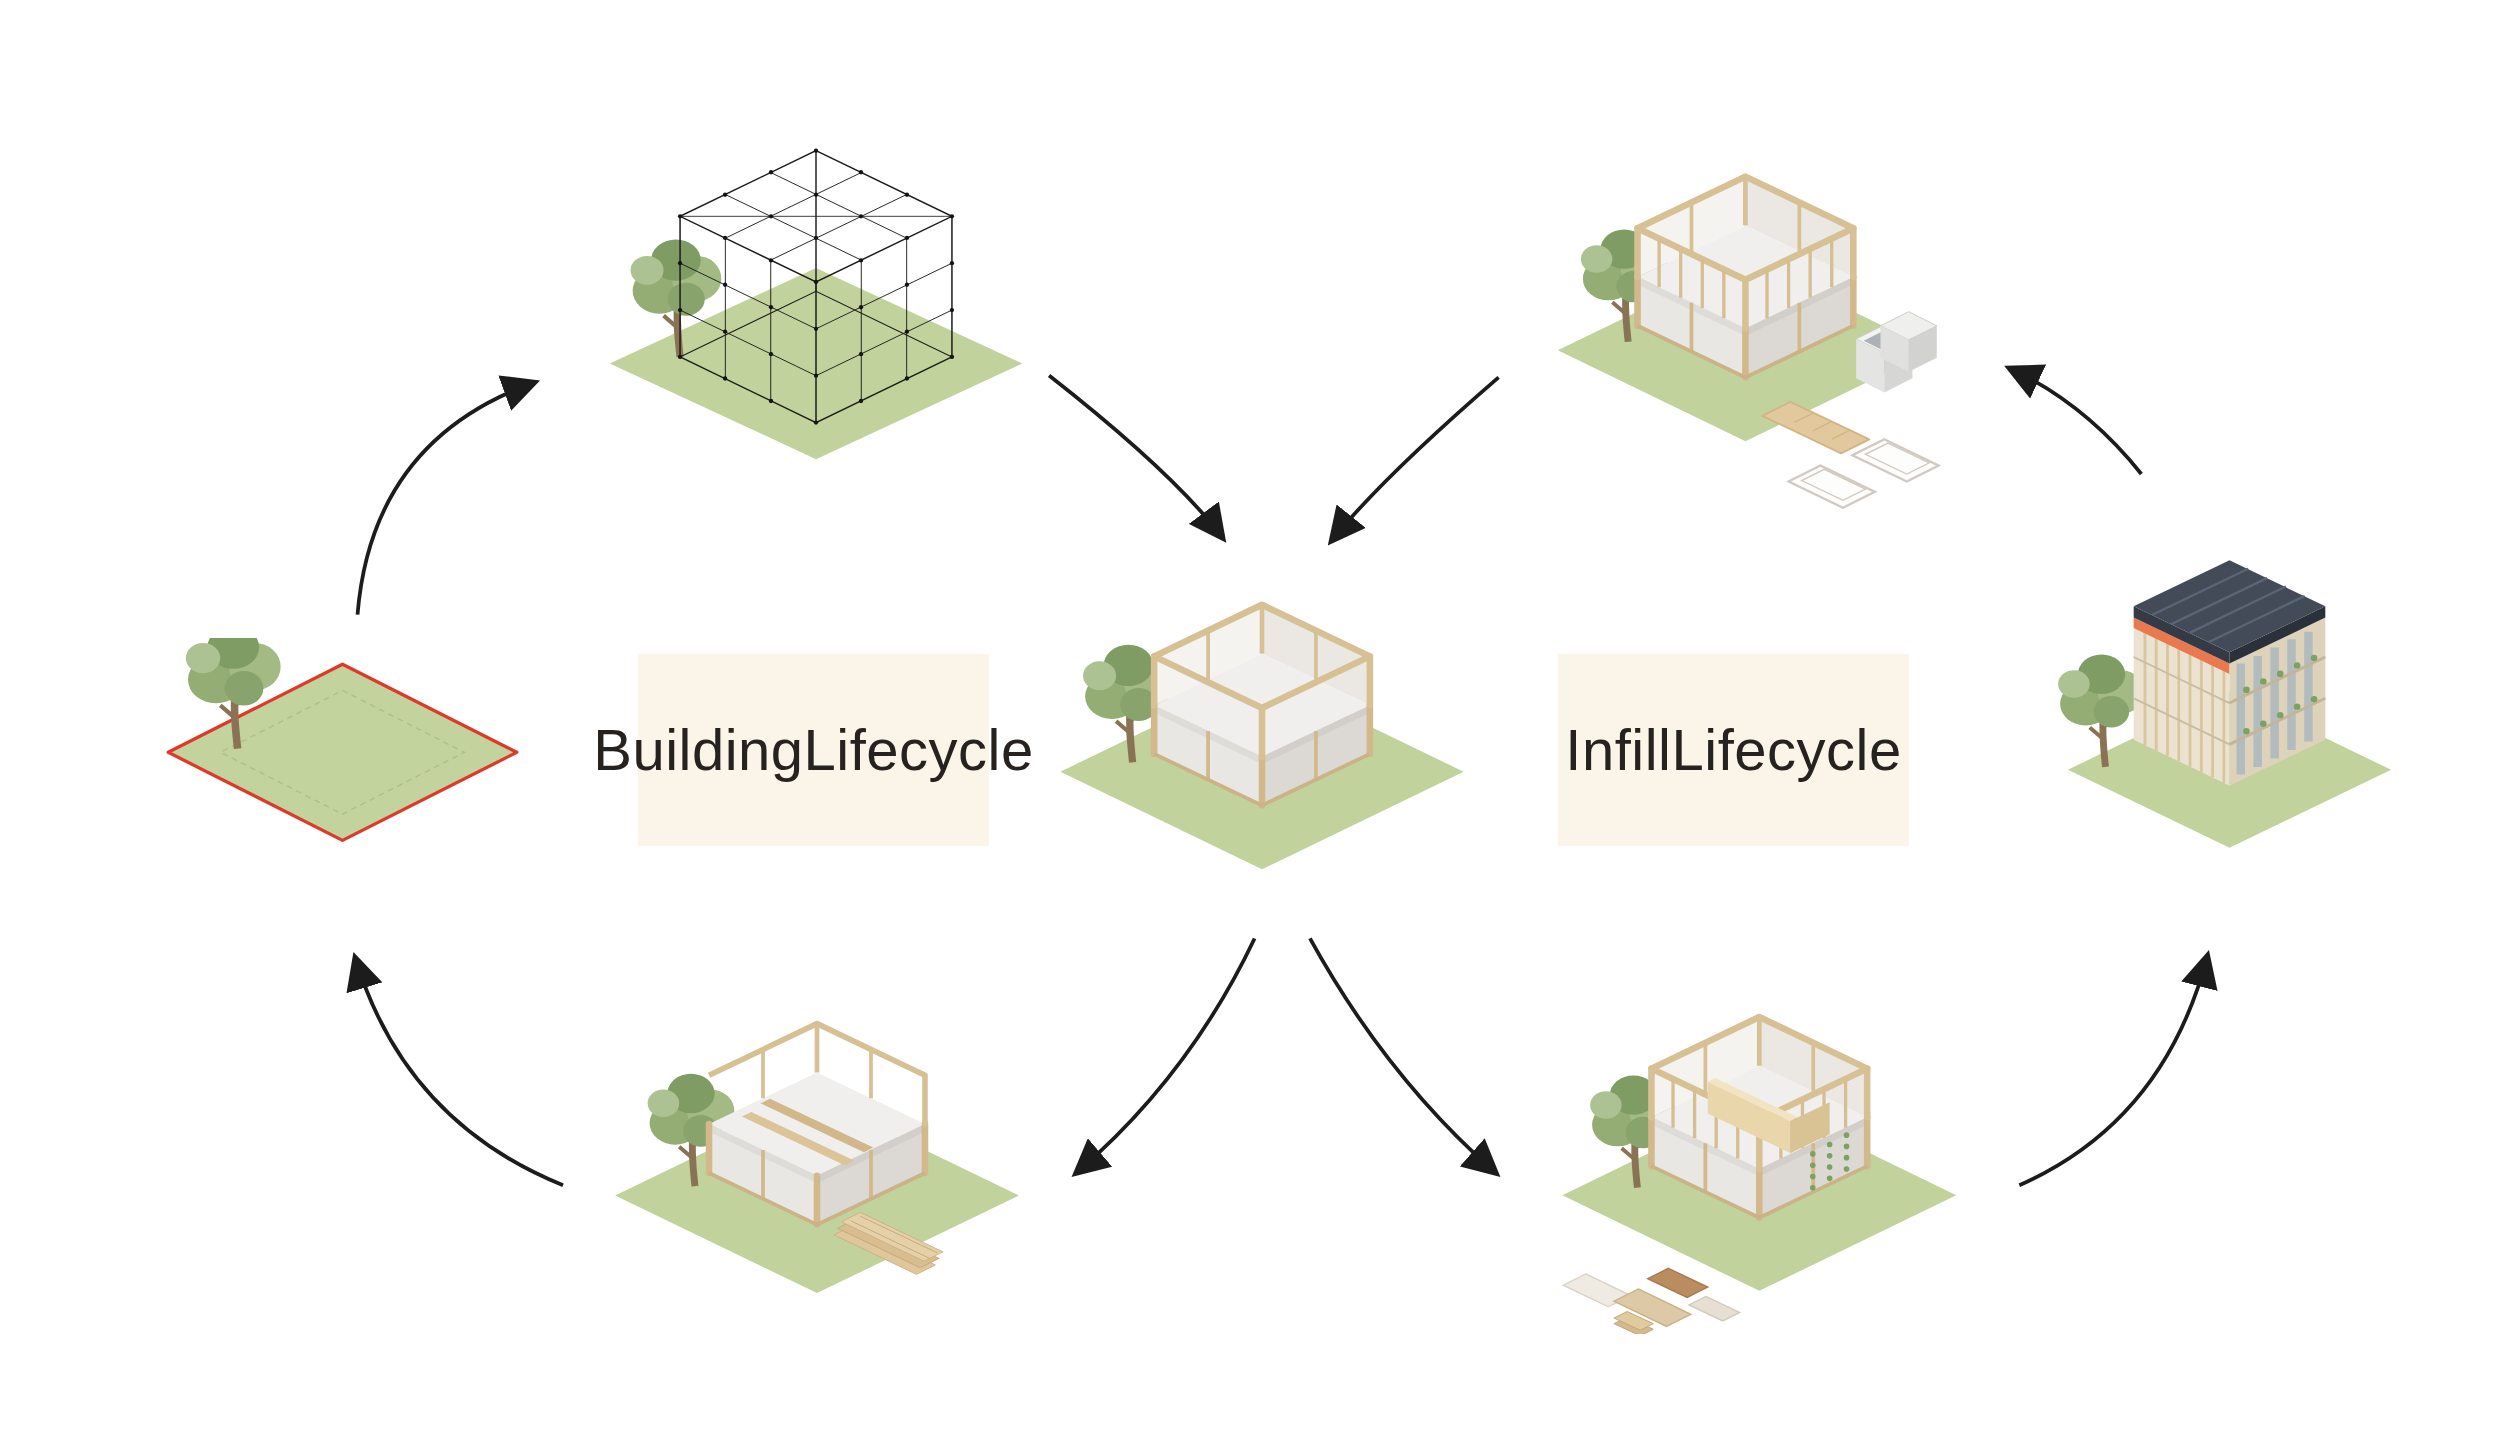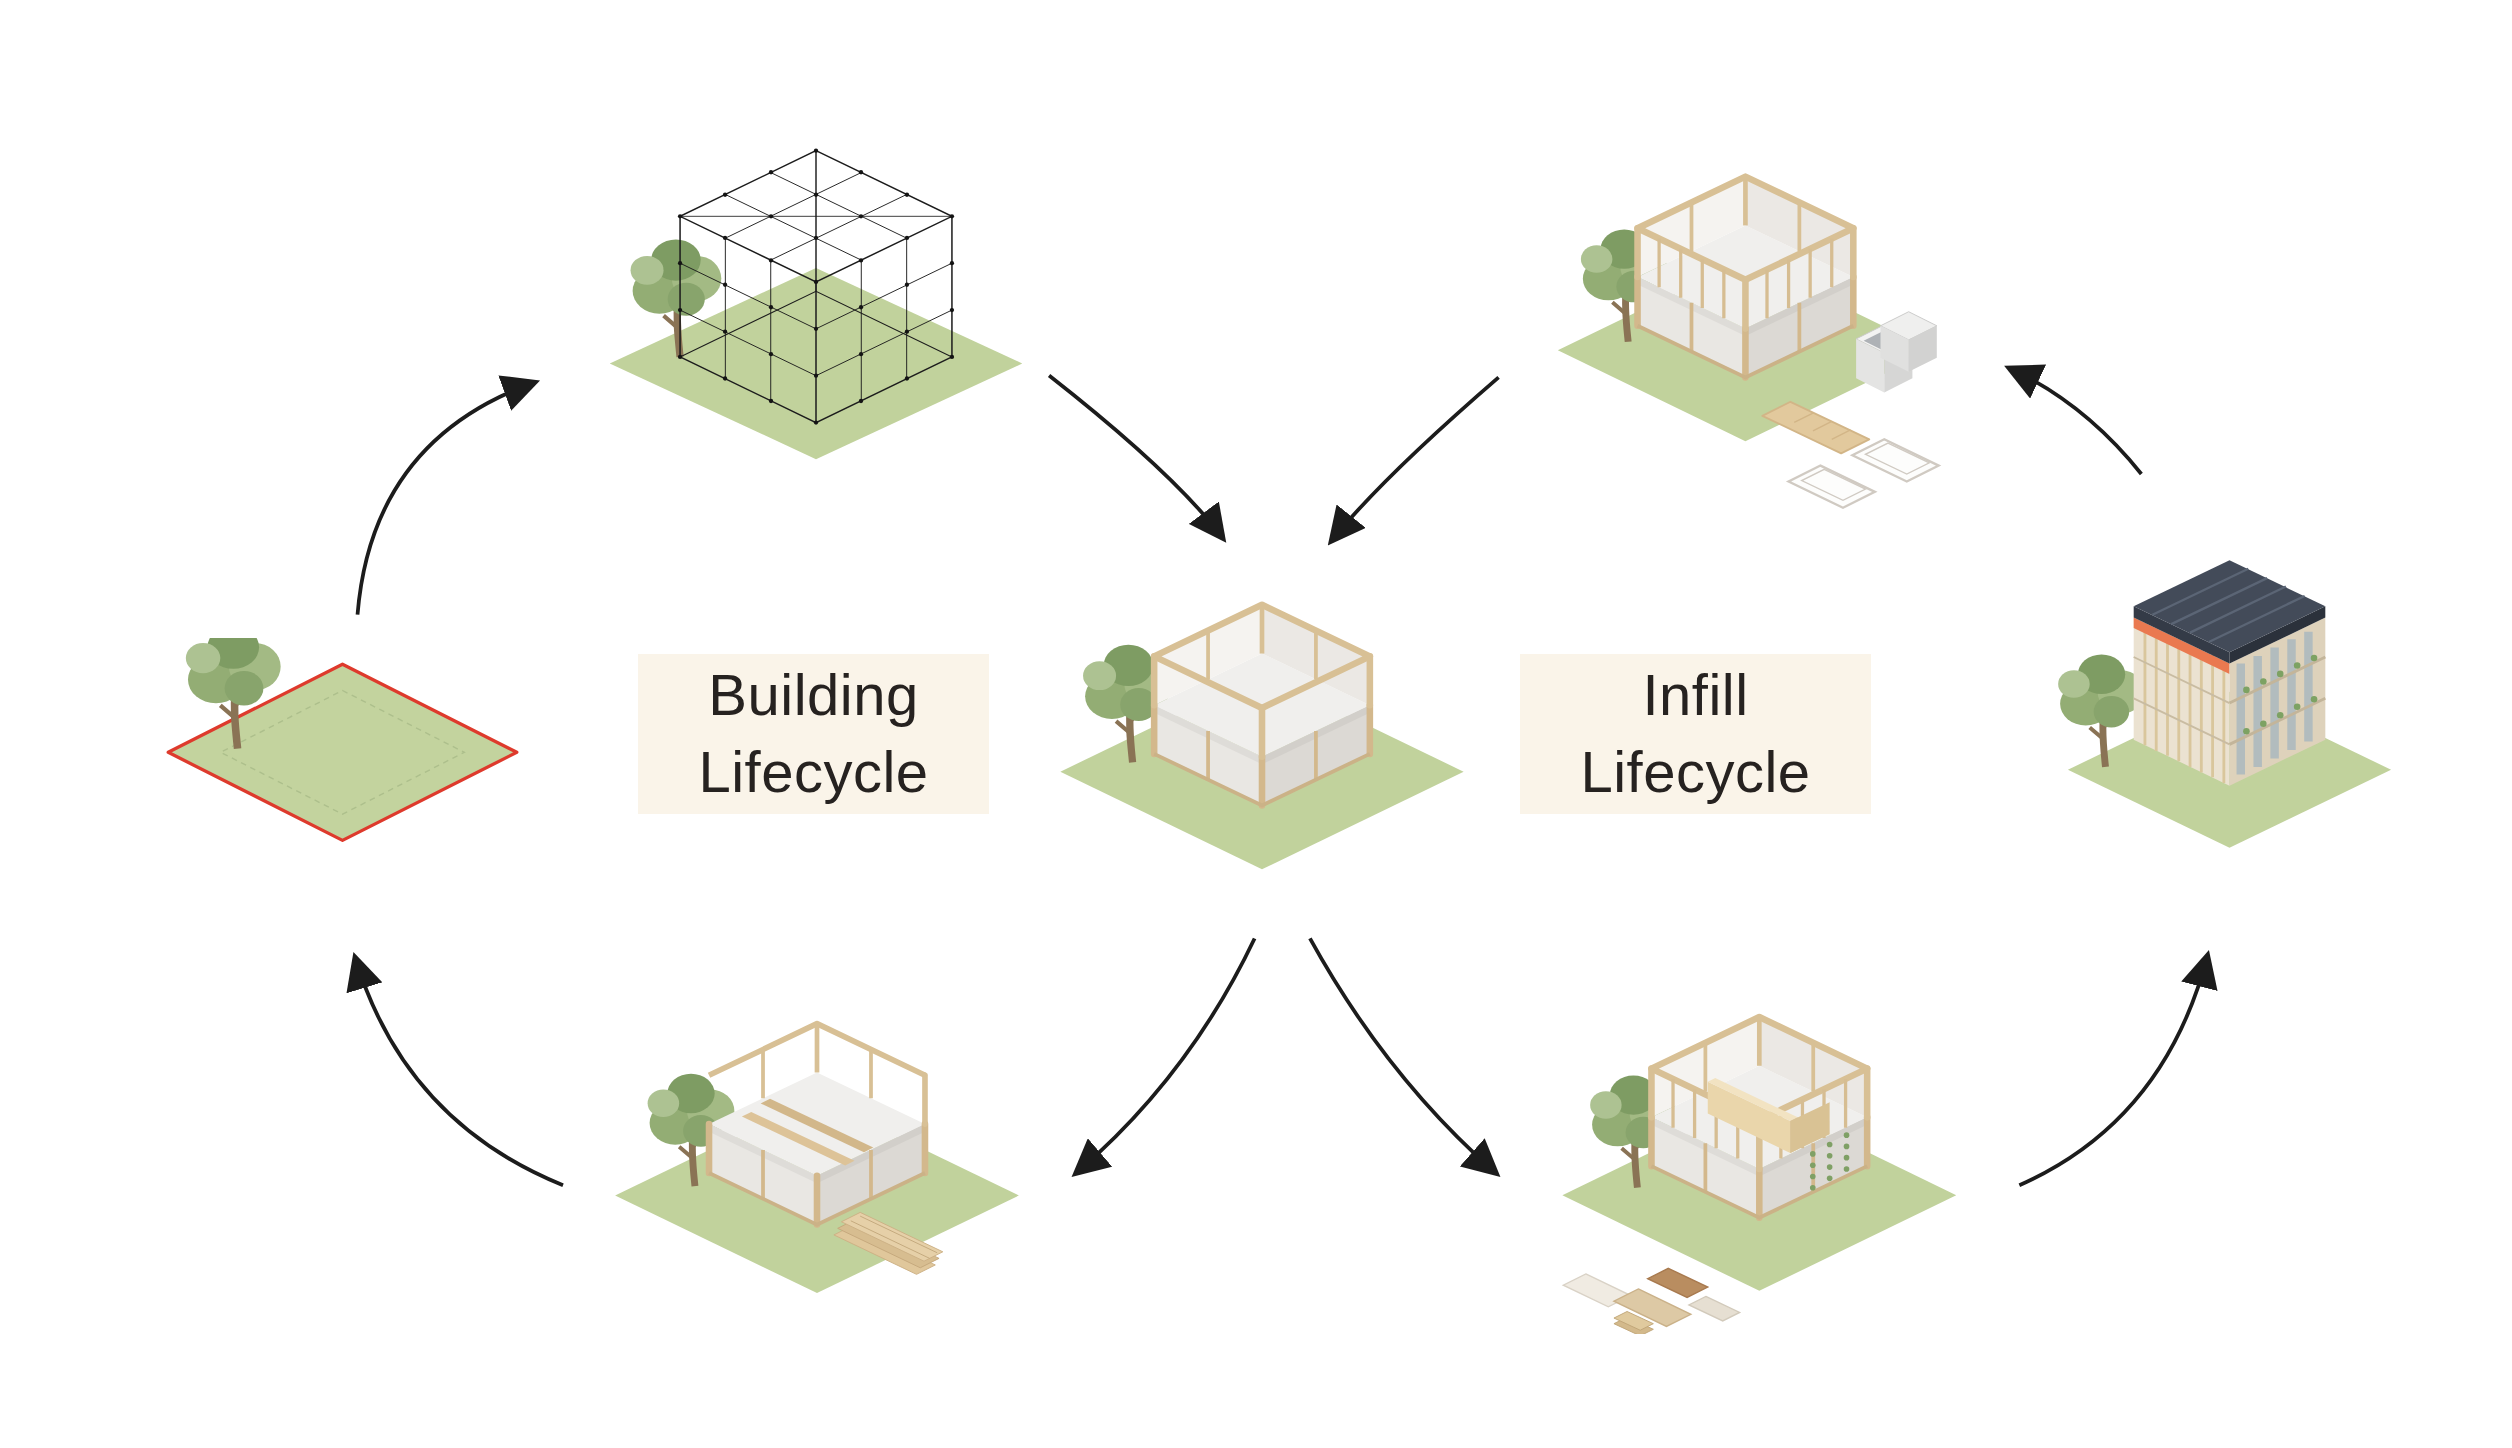--- a/index.html
+++ b/index.html
@@ -5,23 +5,23 @@
   html,body{margin:0;padding:0}
   body{
     width:2512px;height:1449px;position:relative;overflow:hidden;
     background:#ffffff;
     font-family:"Liberation Sans",sans-serif;
   }
   .node{position:absolute}
   .node svg{display:block;width:100%;height:100%}
   #arrows-layer{position:absolute;left:0;top:0;width:2512px;height:1449px;pointer-events:none}
   .cycle-label{
-    position:absolute;width:351px;height:160px;
+    position:absolute;width:351px;height:192px;
     background:#faf4e9;color:#262220;
-    display:flex;flex-direction:column;align-items:center;justify-content:center;
+    display:flex;flex-direction:row;align-items:center;justify-content:center;
     font-size:58px;line-height:1.32;text-align:center;letter-spacing:0.5px;
   }
 </style>
 </head>
 <body>
 
 <svg width="0" height="0" style="position:absolute" aria-hidden="true">
   <defs>
     <g id="tree">
       <path d="M0,0 C-1,-10 -2,-18 -1,-27" stroke="#8a7355" stroke-width="3.5" fill="none"></path>
@@ -269,21 +269,21 @@
       </g>
     </g>
   </svg>
 </div>
 
 <div class="cycle-label" style="left:638px;top:654px">
   <span>Building</span>
   <span>Lifecycle</span>
 </div>
 
-<div class="cycle-label" style="left:1520px;top:654px">
+<div class="cycle-label" style="left:1558px;top:654px">
   <span>Infill</span>
   <span>Lifecycle</span>
 </div>
 
 <svg id="arrows-layer" viewBox="0 0 2677 1544">
   <defs>
     <marker id="ah" viewBox="0 0 10 10" refX="8" refY="5" markerWidth="10" markerHeight="10" orient="auto">
       <path d="M0,0 L10,5 L0,10 z" fill="#1c1c1c"></path>
     </marker>
   </defs>

